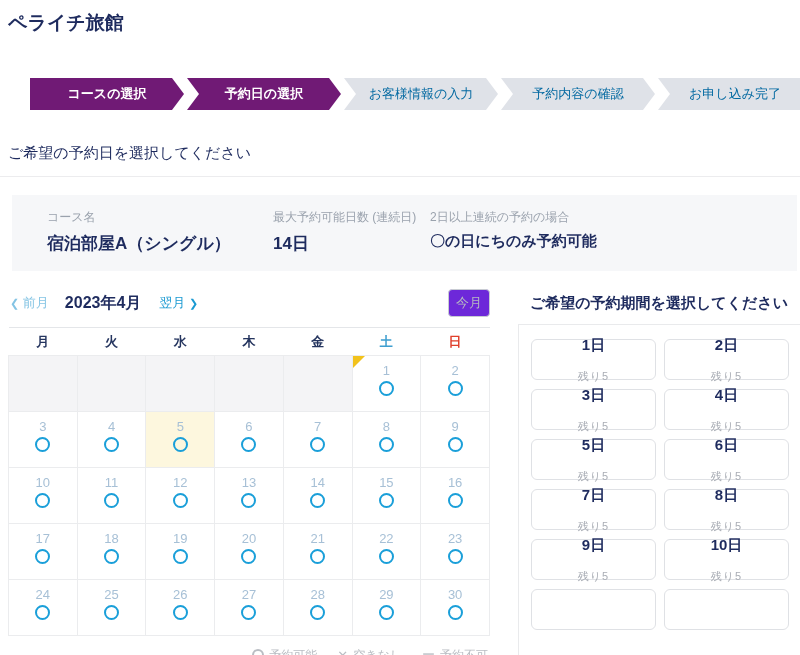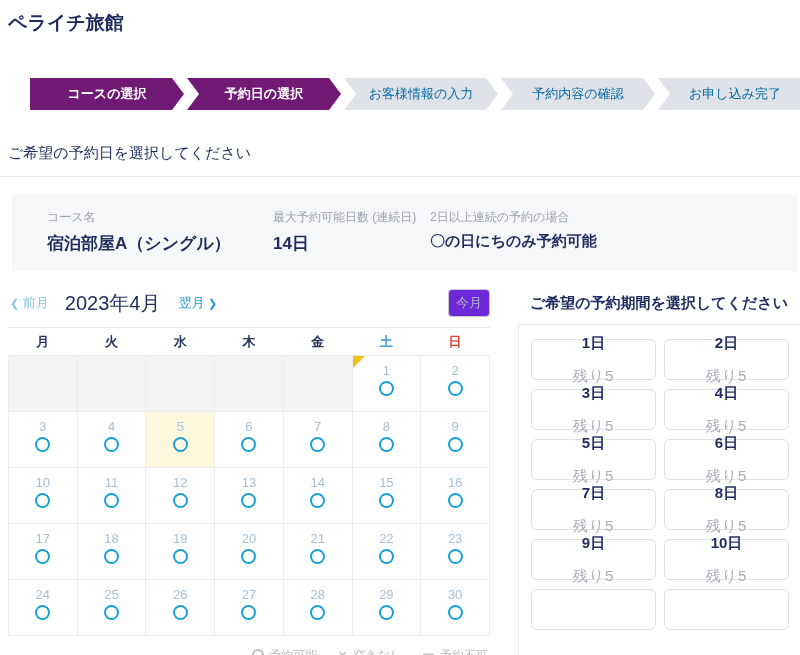--- a/index.html
+++ b/index.html
@@ -66,21 +66,21 @@
   .main-row { display: flex; margin-top: 18px; align-items: flex-start; }
   .cal-col { margin-left: 8px; width: 482px; }
   .panel-col { margin-left: 28px; width: 282px; }
 
   
   .cal-nav { display: flex; align-items: center; height: 28px; }
   .nav-link { font-size: 13px; cursor: pointer; white-space: nowrap; }
   .nav-prev { color: #84c4e4; margin-left: 2px; }
   .nav-next { color: #1b9ad2; }
   .nav-arrow { font-size: 11px; font-weight: bold; }
-  .cal-title { font-size: 20px; font-weight: normal; color: #1e2b5e; margin: 0 18px 0 16px; }
+  .cal-title { font-size: 16px; font-weight: bold; color: #1e2b5e; margin: 0 18px 0 16px; }
   .nav-spacer { flex: 1; }
   .today-btn {
     background: #6d28d9;
     border: 1px solid #c8ccd2;
     border-radius: 4px;
     color: #b6bac0;
     font-size: 13px;
     padding: 4px 7px;
     cursor: pointer;
     font-family: inherit;
@@ -172,21 +172,21 @@
     border-radius: 6px;
     display: flex;
     flex-direction: column;
     align-items: center;
     justify-content: center;
     cursor: pointer;
     font-family: inherit;
     padding: 0;
   }
   .duration-label { font-size: 15px; font-weight: bold; color: #1e2b5e; }
-  .duration-remaining { font-size: 15px; color: #a9adb5; margin-top: 14px; letter-spacing: 1px; }
+  .duration-remaining { font-size: 11px; color: #a9adb5; margin-top: 14px; letter-spacing: 1px; }
 </style>
 </head>
 <body>
 
 <h1 class="site-title">ペライチ旅館</h1>
 
 <div class="stepper" id="stepper">
     <div class="step active">コースの選択</div>
     <div class="step active">予約日の選択</div>
     <div class="step inactive">お客様情報の入力</div>

